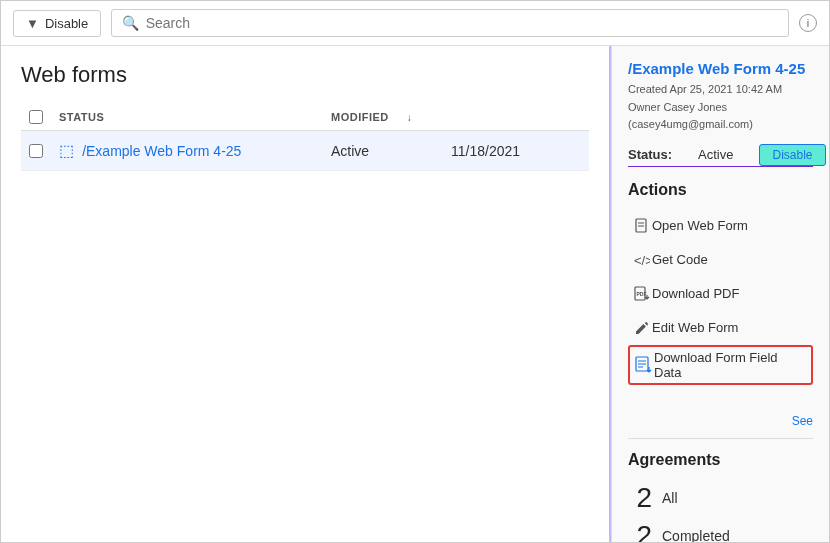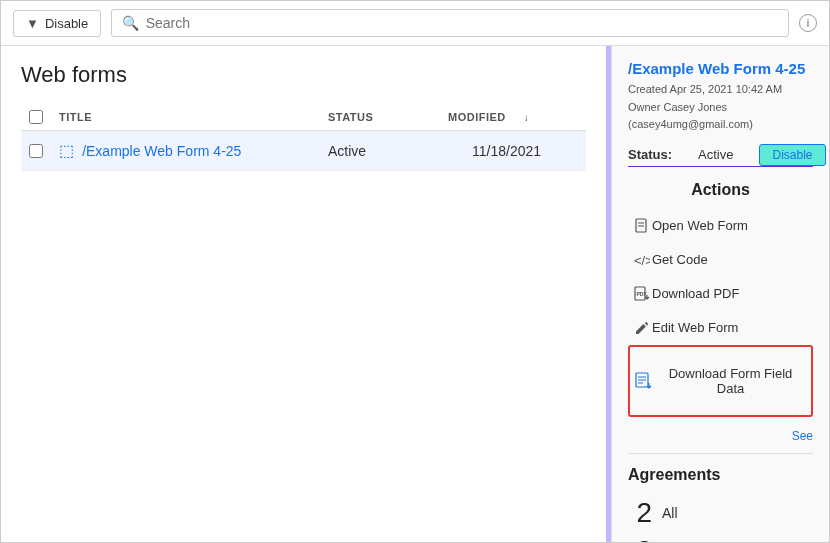--- a/index.html
+++ b/index.html
@@ -5,43 +5,43 @@
     * { box-sizing: border-box; margin: 0; padding: 0; }
     body { font-family: -apple-system, BlinkMacSystemFont, 'Segoe UI', Arial, sans-serif; font-size: 14px; background: #fff; color: #333; }
     .app-container { display: flex; flex-direction: column; width: 830px; height: 543px; border: 1px solid #ccc; overflow: hidden; }
     .toolbar { display: flex; align-items: center; padding: 8px 12px; border-bottom: 1px solid #ddd; gap: 10px; background: #fff; }
     .filter-btn { display: flex; align-items: center; gap: 6px; padding: 5px 12px; border: 1px solid #ccc; border-radius: 3px; background: #fff; cursor: pointer; font-size: 13px; color: #333; }
     .filter-icon { color: #555; font-size: 13px; }
     .search-box { display: flex; align-items: center; flex: 1; border: 1px solid #ccc; border-radius: 3px; padding: 5px 10px; gap: 6px; background: #fff; }
     .search-box input { border: none; outline: none; flex: 1; font-size: 14px; color: #ec4899; }
     .info-icon { margin-left: auto; color: #666; cursor: pointer; border: 1px solid #999; border-radius: 50%; width: 18px; height: 18px; display: flex; align-items: center; justify-content: center; font-size: 11px; }
     .main-content { display: flex; flex: 1; overflow: hidden; }
-    .list-panel { flex: 1; padding: 16px 20px; overflow-y: auto; border-right: 5px solid #c4b5fd; }
+    .list-panel { flex: 1; padding: 16px 20px; overflow-y: auto; border-right: 2px solid #c4b5fd; }
     .page-title { font-size: 22px; font-weight: 400; margin-bottom: 16px; color: #222; }
     .table-header { display: grid; grid-template-columns: 30px 1fr 120px 130px; align-items: center; padding: 6px 8px; border-bottom: 1px solid #ddd; }
     .th { font-size: 11px; font-weight: 600; color: #555; text-transform: uppercase; letter-spacing: 0.5px; }
     .th-modified { display: flex; align-items: center; gap: 18px; }
     .table-row { display: grid; grid-template-columns: 30px 1fr 120px 130px; align-items: center; padding: 10px 8px; border-bottom: 1px solid #eee; background: #f0f4ff; }
     .checkbox-col { display: flex; align-items: center; }
     .row-checkbox { width: 14px; height: 14px; cursor: pointer; }
     .row-title { color: #1a73e8; font-size: 14px; display: flex; align-items: center; gap: 8px; cursor: pointer; }
     .doc-icon { color: #1a73e8; font-size: 16px; }
     .row-status { color: #333; font-size: 14px; }
-    .row-modified { color: #333; font-size: 14px; margin-left: 24px; }
+    .row-modified { color: #333; font-size: 14px; }
     .detail-panel { width: 218px; background: #f9f9f9; overflow-y: auto; padding: 14px 16px; border-left: 1px solid #ddd; }
     .detail-title { font-size: 15px; font-weight: 600; color: #1a73e8; margin-bottom: 4px; }
     .detail-meta { font-size: 11px; color: #555; line-height: 1.6; margin-bottom: 10px; }
     .status-row { display: flex; align-items: center; gap: 26px; margin-bottom: 14px; border-bottom: 1px solid #6d28d9; }
     .status-label { font-size: 13px; font-weight: 600; }
     .status-value { font-size: 13px; color: #333; }
     .disable-btn { padding: 3px 12px; border: 1px solid #1a73e8; border-radius: 3px; background: #5eead4; color: #1a73e8; font-size: 12px; cursor: pointer; }
-    .actions-section { margin-bottom: 10px; text-align: center; }
+    .actions-section { margin-bottom: 27px; }
     .actions-title { font-size: 16px; font-weight: 600; color: #222; margin-bottom: 10px; }
     .action-item { display: flex; align-items: center; gap: 0; padding: 7px 4px; cursor: pointer; color: #333; font-size: 13px; border-radius: 3px; }
-    .action-item.highlighted { border: 2px solid #e53935; border-radius: 3px; padding: 19px 4px; }
+    .action-item.highlighted { border: 2px solid #e53935; border-radius: 3px; padding: 3px 4px; }
     .action-icon { width: 20px; height: 20px; display: flex; align-items: center; justify-content: center; color: #555; font-size: 14px; flex-shrink: 0; }
     .see-more { color: #1a73e8; font-size: 12px; text-align: right; padding: 2px 0 10px; cursor: pointer; }
     .agreements-section { border-top: 1px solid #ddd; padding-top: 12px; }
     .agreements-title { font-size: 16px; font-weight: 600; color: #222; margin-bottom: 10px; }
     .agreement-row { display: flex; align-items: center; gap: 10px; padding: 3px 0; }
     .agreement-count { font-size: 28px; font-weight: 300; color: #222; min-width: 24px; text-align: right; }
     .agreement-label { font-size: 14px; color: #333; }
     .header-checkbox { width: 14px; height: 14px; cursor: pointer; }
     .sort-icon { font-size: 10px; color: #555; }
   </style>
@@ -66,21 +66,20 @@
 
   <div class="main-content">
 
     <div class="list-panel">
       <h1 class="page-title">Web forms</h1>
 
       <div class="table-header">
         <div class="checkbox-col">
           <input type="checkbox" class="header-checkbox" style="">
         </div>
-        <div class="th">TITLE</div>
         <div class="th">STATUS</div>
         <div class="th th-modified">
           <span>MODIFIED</span>
           <span class="sort-icon">↓</span>
         </div>
       </div>
 
       <div class="table-row">
         <div class="checkbox-col">
           <input type="checkbox" class="row-checkbox" style="">

